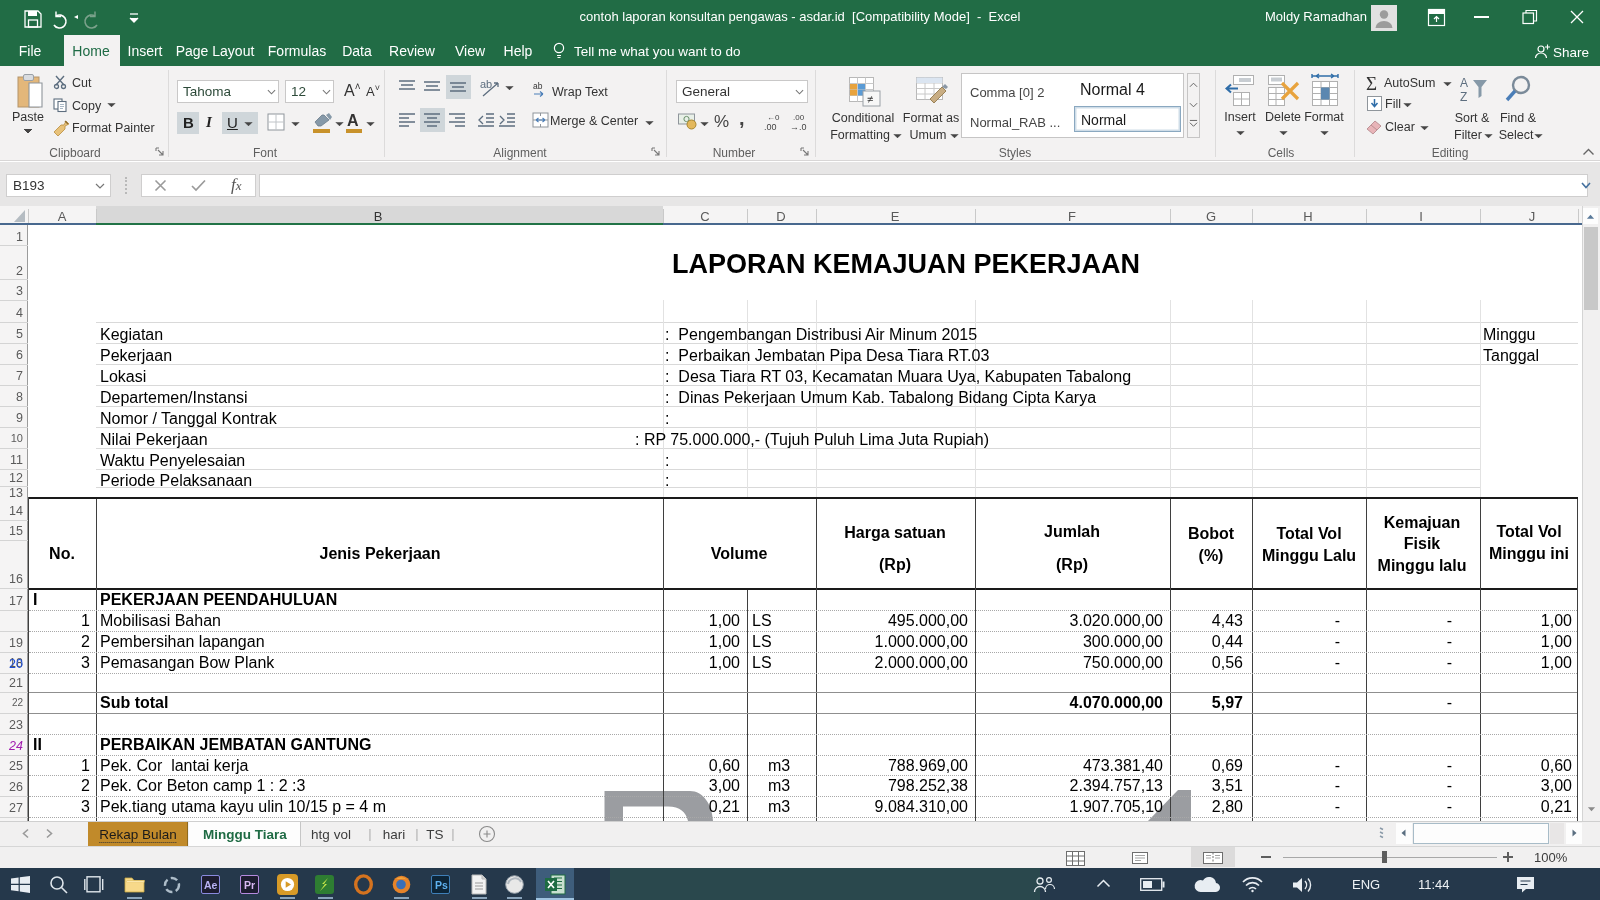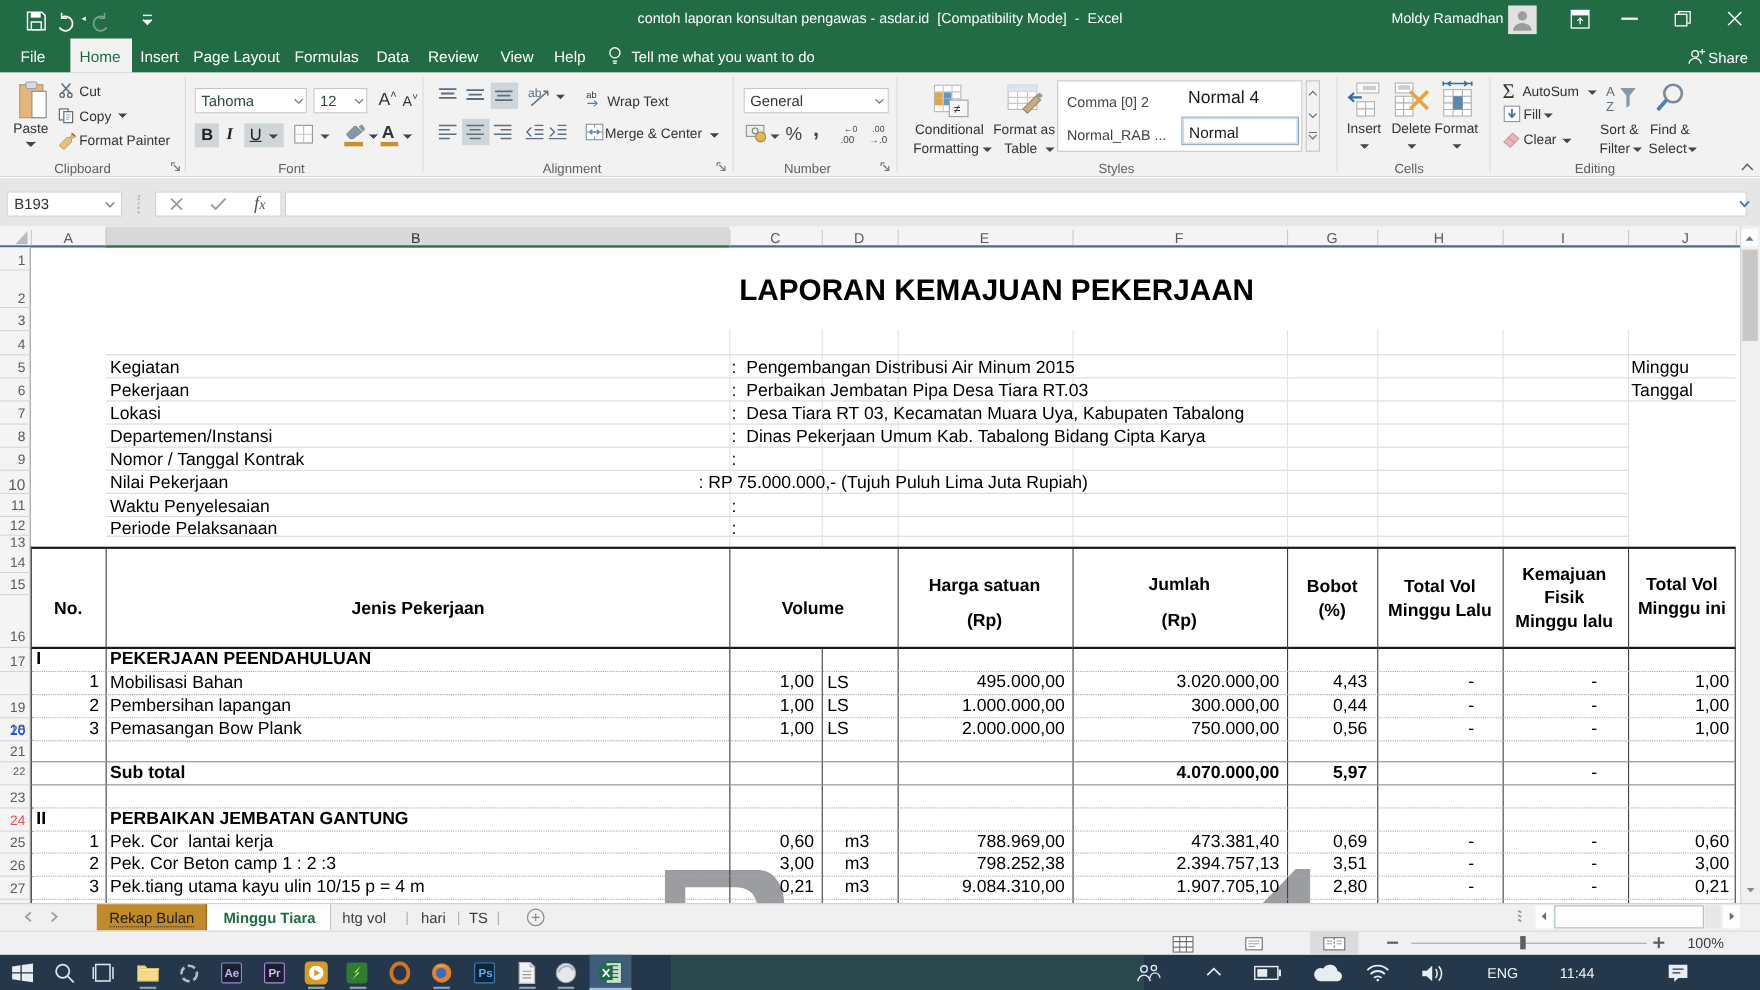--- a/index.html
+++ b/index.html
@@ -322,21 +322,21 @@
   <rect x="0.5" y="0.5" width="26" height="22" fill="#fff" stroke="#b8b8b8"></rect>
   <path d="M0.5 6 h26 M0.5 11.5 h26 M0.5 17 h26 M9 0.5 v22 M18 0.5 v22" stroke="#c8c8c8"></path>
   <rect x="0.5" y="0.5" width="26" height="5.5" fill="#dbe5f1"></rect>
   <path d="M14 22 l12 -12 4 4 -12 12 z" fill="#c8ad83" stroke="#9a8258"></path>
   <path d="M26 10 l3 -3 3 3 -2 2 z" fill="#8a97a5"></path>
 </svg>
 <div class="t" style="left:931px;top:112px;font-size:12.5px;color:#333;">
       <span class="ctr abs">Format as</span>
     </div>
 <div class="t" style="left:928px;top:129px;font-size:12.5px;color:#333;">
-      <span class="ctr abs">Table</span>
+      <span class="ctr abs">Umum</span>
     </div>
 <svg style="left:950px;top:133px;" width="9" height="6" viewBox="0 0 10 6">
       <path d="M1 1 l4 4 4 -4" fill="#444" stroke="#444" stroke-width="1"></path>
     </svg>
 
 <div class="abs" style="left:961px;top:73px;width:223px;height:65px;background:#fff;border:1px solid #c6c5c5;"></div>
 <div class="t" style="left:970px;top:86px;font-size:13px;color:#444;">Comma [0] 2</div>
 <div class="t" style="left:1080px;top:82px;font-size:16px;color:#1a1a1a;">Normal 4</div>
 <div class="t" style="left:970px;top:116px;font-size:13px;color:#444;">Normal_RAB ...</div>
 <div class="abs" style="left:1074px;top:106px;width:107px;height:26px;background:#fff;border:1.5px solid #8aa8c0;box-shadow:0 0 0 1.5px #cfdde8 inset;"></div>
@@ -519,37 +519,37 @@
 <div id="rownums">
 <div class="t rt" style="left:23px;top:231px;font-size:12.5px;color:#5a5a5a;">1</div>
 <div class="t rt" style="left:23px;top:265px;font-size:12.5px;color:#5a5a5a;">2</div>
 <div class="t rt" style="left:23px;top:285px;font-size:12.5px;color:#5a5a5a;">3</div>
 <div class="t rt" style="left:23px;top:307px;font-size:12.5px;color:#5a5a5a;">4</div>
 <div class="t rt" style="left:23px;top:328px;font-size:12.5px;color:#5a5a5a;">5</div>
 <div class="t rt" style="left:23px;top:349px;font-size:12.5px;color:#5a5a5a;">6</div>
 <div class="t rt" style="left:23px;top:370px;font-size:12.5px;color:#5a5a5a;">7</div>
 <div class="t rt" style="left:23px;top:391px;font-size:12.5px;color:#5a5a5a;">8</div>
 <div class="t rt" style="left:23px;top:412px;font-size:12.5px;color:#5a5a5a;">9</div>
-<div class="t rt" style="left:23px;top:433px;font-size:14px;color:#5a5a5a;">10</div>
+<div class="t rt" style="left:23px;top:433px;font-size:11px;color:#5a5a5a;">10</div>
 <div class="t rt" style="left:23px;top:454px;font-size:12.5px;color:#5a5a5a;">11</div>
 <div class="t rt" style="left:23px;top:472px;font-size:12.5px;color:#5a5a5a;">12</div>
 <div class="abs" style="left:0;top:487px;width:28px;height:10px;overflow:hidden;">
         <div class="t rt" style="left:23px;top:0px;font-size:12.5px;color:#5a5a5a;">13</div>
       </div>
 <div class="t rt" style="left:23px;top:505px;font-size:12.5px;color:#5a5a5a;">14</div>
 <div class="t rt" style="left:23px;top:525px;font-size:12.5px;color:#5a5a5a;">15</div>
 <div class="t rt" style="left:23px;top:573px;font-size:12.5px;color:#5a5a5a;">16</div>
 <div class="t rt" style="left:23px;top:595px;font-size:12.5px;color:#5a5a5a;">17</div>
 <div class="t rt" style="left:23px;top:616px;font-size:12.5px;color:#5a5a5a;margin-top:41px;">18</div>
 <div class="t rt" style="left:23px;top:637px;font-size:12.5px;color:#5a5a5a;">19</div>
 <div class="t rt" style="left:23px;top:658px;font-size:12.5px;color:#1d4ed8;">20</div>
 <div class="t rt" style="left:23px;top:677px;font-size:12.5px;color:#5a5a5a;">21</div>
 <div class="t rt" style="left:23px;top:698px;font-size:10px;color:#5a5a5a;">22</div>
 <div class="t rt" style="left:23px;top:719px;font-size:12.5px;color:#5a5a5a;">23</div>
-<div class="t rt" style="left:23px;top:740px;font-size:12.5px;color:#ef4444;">24</div>
+<div class="t rt" style="left:23px;top:740px;font-size:12.5px;color:#a21caf;font-style:italic;">24</div>
 <div class="t rt" style="left:23px;top:760px;font-size:12.5px;color:#5a5a5a;">25</div>
 <div class="t rt" style="left:23px;top:781px;font-size:12.5px;color:#5a5a5a;">26</div>
 <div class="t rt" style="left:23px;top:802px;font-size:12.5px;color:#5a5a5a;">27</div>
 <div class="hline" style="left:0;top:245px;width:28px;background:#d4d4d4;"></div>
 <div class="hline" style="left:0;top:279px;width:28px;background:#d4d4d4;"></div>
 <div class="hline" style="left:0;top:300px;width:28px;background:#d4d4d4;"></div>
 <div class="hline" style="left:0;top:322px;width:28px;background:#d4d4d4;"></div>
 <div class="hline" style="left:0;top:343px;width:28px;background:#d4d4d4;"></div>
 <div class="hline" style="left:0;top:364px;width:28px;background:#d4d4d4;"></div>
 <div class="hline" style="left:0;top:385px;width:28px;background:#d4d4d4;"></div>

